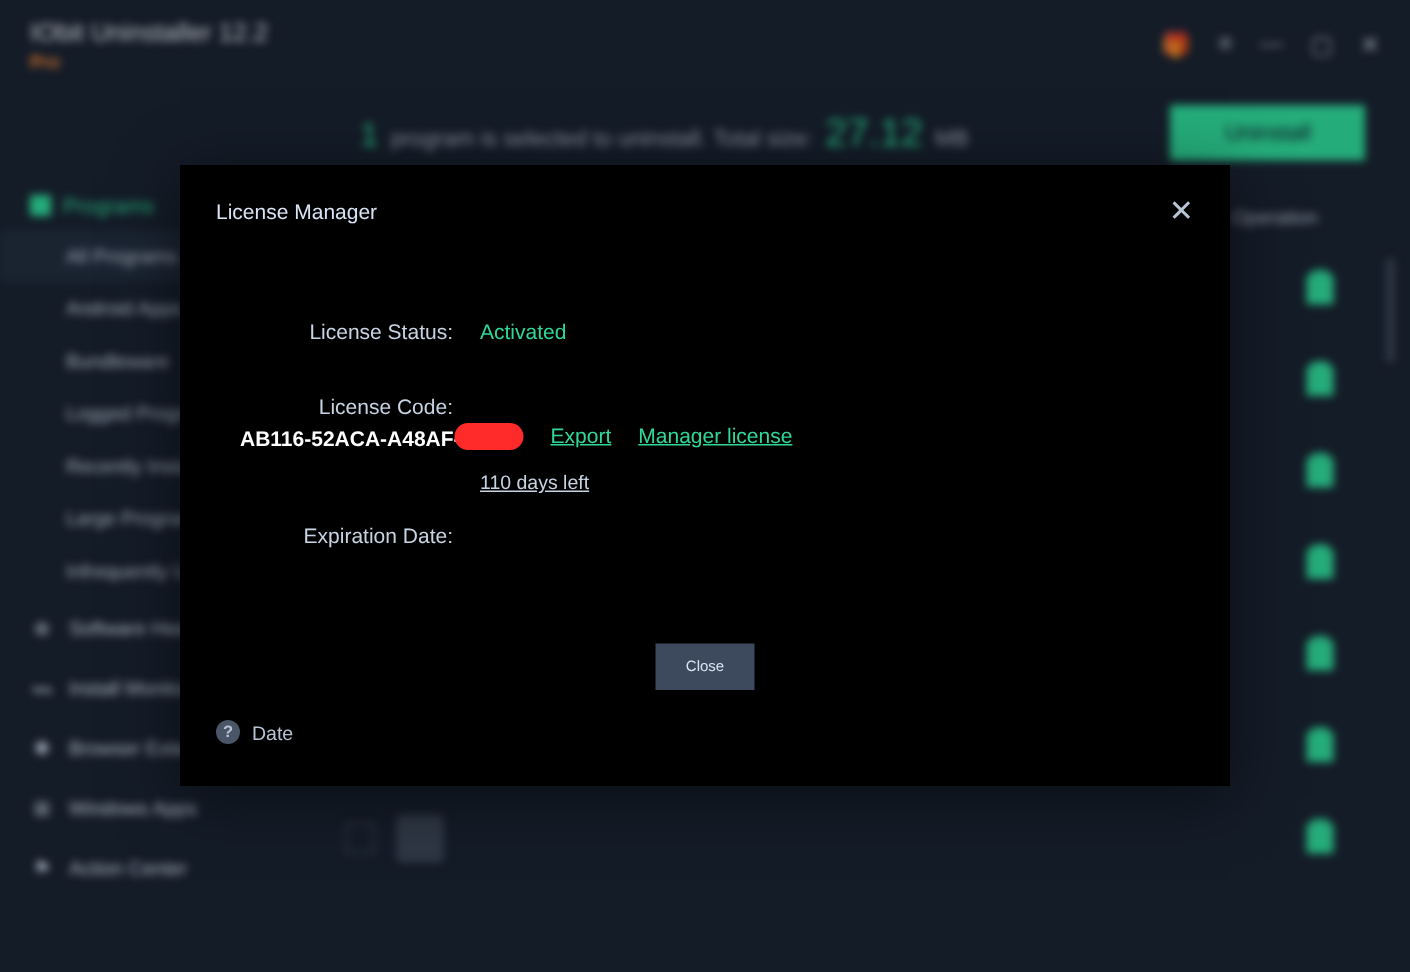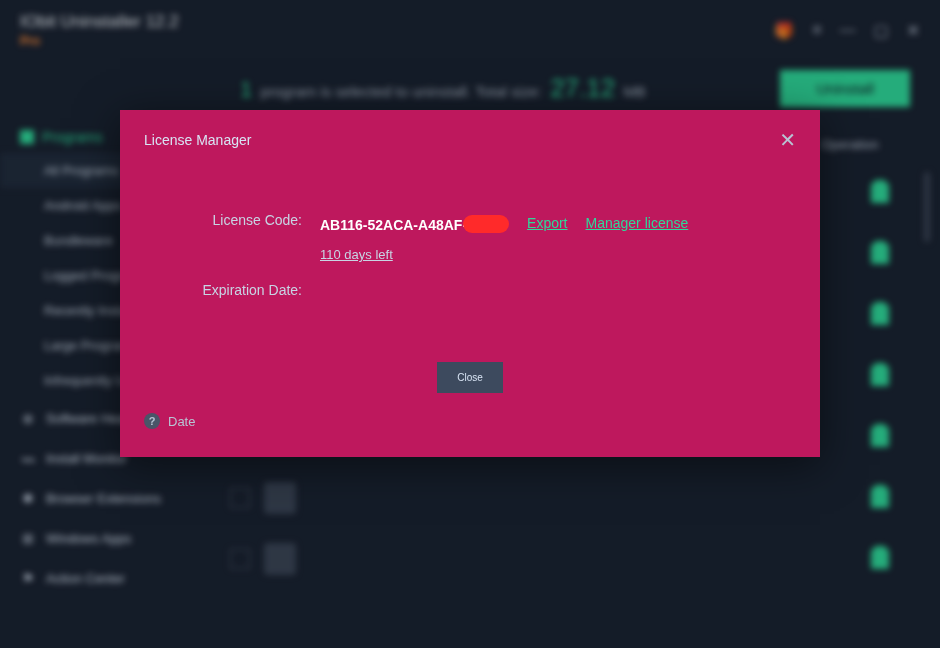--- a/index.html
+++ b/index.html
@@ -39,27 +39,27 @@
     .row { display: flex; align-items: center; padding: 14px 0; border-top: 1px solid rgba(255,255,255,0.03); }
     .row-chk { width: 20px; height: 20px; border: 1px solid #4a5568; margin-right: 14px; }
     .row-icon { width: 32px; height: 32px; background: #3a4556; border-radius: 4px; margin-right: 14px; }
     .row-name { flex: 1; color: #c8d4e4; font-size: 13px; }
     .row-op { width: 60px; display: flex; justify-content: center; }
     .trash-icon { width: 18px; height: 20px; background: #2fd89a; border-radius: 2px 2px 1px 1px; position: relative; }
     .trash-icon::before { content: ''; position: absolute; top: -3px; left: 3px; width: 12px; height: 3px; background: #2fd89a; border-radius: 2px 2px 0 0; }
     
     
     .overlay { position: absolute; inset: 0; background: rgba(0,0,0,0.2); display: flex; align-items: flex-start; justify-content: center; padding-top: 110px; }
-    .modal { width: 700px; background: #be185d; color: #d8e4f4; box-shadow: 0 8px 40px rgba(0,0,0,0.5); position: relative; padding-bottom: 20px; }
+    .modal { width: 700px; background: #000000; color: #d8e4f4; box-shadow: 0 8px 40px rgba(0,0,0,0.5); position: relative; padding-bottom: 20px; }
     .modal-head { display: flex; align-items: center; justify-content: space-between; padding: 18px 24px 10px; }
     .modal-title { font-size: 14px; color: #d8e4f4; }
     .modal-close { color: #b8c4d4; font-size: 20px; cursor: pointer; }
     .modal-body { padding: 50px 40px 30px; }
     .field-row { display: flex; align-items: flex-start; margin-bottom: 34px; }
-    .field-row.tight { margin-bottom: 6px; }
+    .field-row.tight { margin-bottom: 6px; flex-direction: column; }
     .field-label { width: 160px; text-align: right; color: #c8d4e4; font-size: 14px; padding-right: 18px; }
     .field-value { flex: 1; display: flex; align-items: center; gap: 18px; font-size: 14px; }
     .val-activated { color: #2fd89a; }
     .val-code { color: #fff; font-weight: 600; }
     .redact { display: inline-block; width: 46px; height: 18px; background: #ff2a2a; border-radius: 10px; position: relative; top: 3px; margin-left: -4px; }
     .link { color: #2fd89a; text-decoration: underline; font-size: 14px; cursor: pointer; }
     .days-left { color: #c8d4e4; font-size: 13px; margin-top: 8px; text-decoration: underline; }
     .expire-row { margin-bottom: 50px; }
     .modal-footer { display: flex; justify-content: center; padding: 0 0 20px; }
     .close-btn { background: #3d4a5e; color: #d8e4f4; border: none; padding: 10px 20px; font-size: 10px; cursor: pointer; }
@@ -197,20 +197,26 @@
   </div>
 </div>
 
 <div class="overlay">
   <div class="modal">
     <div class="modal-head">
       <span class="modal-title">License Manager</span>
       <span class="modal-close">✕</span>
     </div>
     <div class="modal-body">
+      <div class="field-row">
+        <div class="field-label">License Status:</div>
+        <div class="field-value">
+          <span class="val-activated">Activated</span>
+        </div>
+      </div>
       <div class="field-row tight">
         <div class="field-label">License Code:</div>
         <div class="field-value">
           <span class="val-code"><span>AB116-52ACA-A48AF-</span><span class="redact"></span></span>
           <a class="link">Export</a>
           <a class="link">Manager license</a>
         </div>
       </div>
       <div class="field-row expire-row">
         <div class="field-label"></div>

